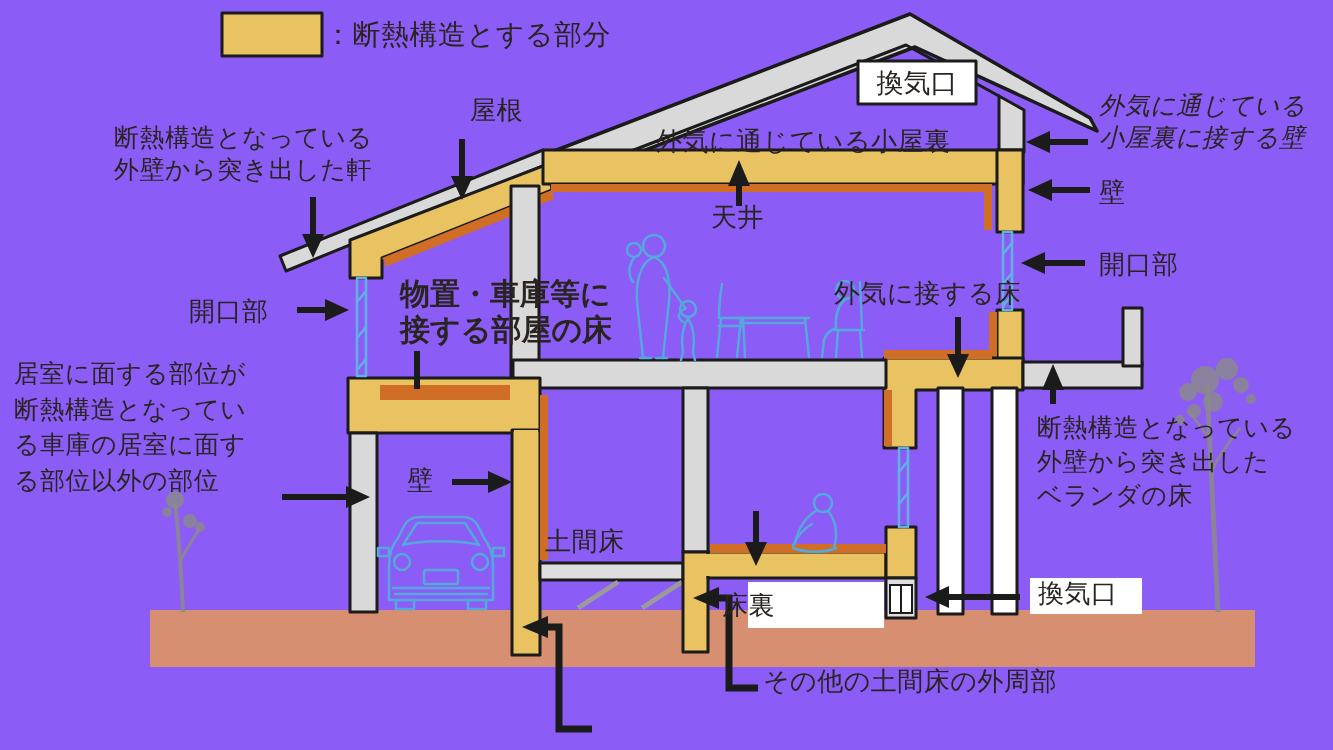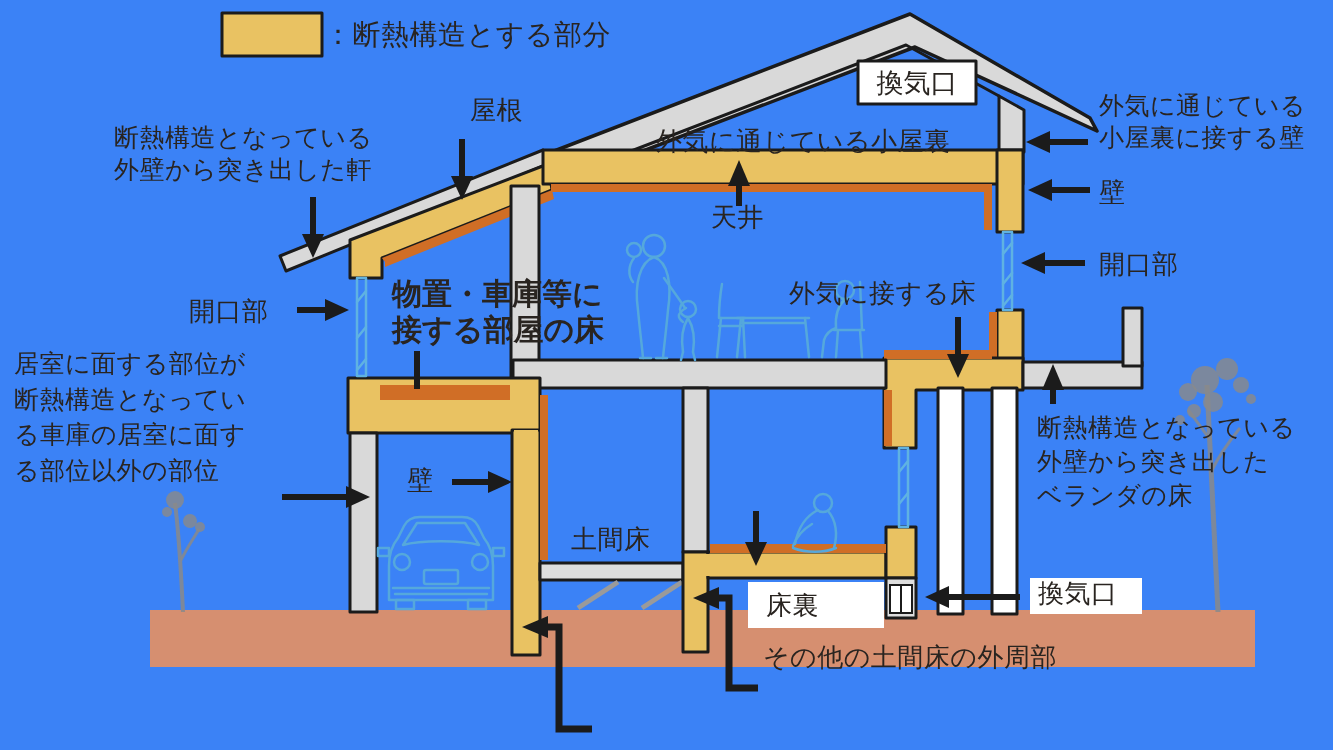--- a/index.html
+++ b/index.html
@@ -1,16 +1,16 @@
 <!DOCTYPE html>
 <html><head>
 <meta charset="utf-8">
 <style>
   html,body{margin:0;padding:0;background:#fff;}
-  .stage{position:relative;width:1333px;height:750px;background:#3b82f6;overflow:hidden;
+  .stage{position:relative;width:1333px;height:750px;background:#8b5cf6;overflow:hidden;
          font-family:"DejaVu Sans","Liberation Sans",sans-serif;}
   .stage svg{position:absolute;left:0;top:0;}
   .lbl{position:absolute;color:#292420;font-size:26px;line-height:1.32;white-space:pre-line;
        letter-spacing:.5px;z-index:3;}
   .lbl.small{font-size:25px;line-height:1.28;}
   .lbl.big{font-size:30px;line-height:1.2;font-weight:600;letter-spacing:0;}
   .lbl.center{text-align:center;}
   .boxlbl{position:absolute;display:flex;align-items:center;justify-content:center;z-index:3;
           color:#292420;font-size:27px;}
   
@@ -271,34 +271,34 @@
   </g>
 </svg>
 
 <div class="lbl" style="left:324px;top:17px;font-size:28px;">：断熱構造とする部分</div>
 <div class="lbl small" style="left:114px;top:122px;">断熱構造となっている
 外壁から突き出した軒</div>
 <div class="lbl" style="left:430px;top:93px;margin-left:40px;">屋根</div>
 <div class="boxlbl" style="left:858px;top:61px;width:118px;height:43px;">換気口</div>
 <div class="lbl" style="left:656px;top:124px;">外気に通じている小屋裏</div>
 <div class="lbl" style="left:711px;top:200px;text-align:center;">天井</div>
-<div class="lbl small" style="left:1099px;top:90px;">外気に通じている
+<div class="lbl small" style="left:1099px;top:90px;font-style:italic;">外気に通じている
 小屋裏に接する壁</div>
 <div class="lbl" style="left:1099px;top:175px;">壁</div>
 <div class="lbl" style="left:1099px;top:247px;">開口部</div>
 <div class="lbl" style="left:189px;top:294px;">開口部</div>
-<div class="lbl big" style="left:392px;top:276px;">物置・車庫等に
+<div class="lbl big" style="left:400px;top:276px;">物置・車庫等に
 接する部屋の床</div>
-<div class="lbl" style="left:789px;top:276px;">外気に接する床</div>
-<div class="lbl small" style="left:14px;top:346px;line-height:1.42;">居室に面する部位が
+<div class="lbl" style="left:834px;top:276px;">外気に接する床</div>
+<div class="lbl small" style="left:14px;top:356px;line-height:1.42;">居室に面する部位が
 断熱構造となってい
 る車庫の居室に面す
 る部位以外の部位</div>
 <div class="lbl small" style="left:1037px;top:411px;line-height:1.36;">断熱構造となっている
 外壁から突き出した
 ベランダの床</div>
 <div class="lbl" style="left:407px;top:463px;">壁</div>
-<div class="lbl" style="left:571px;top:524px;font-family:Liberation Mono, monospace;">土間床</div>
-<div class="lbl" style="left:766px;top:588px;">床裏</div>
+<div class="lbl" style="left:545px;top:524px;">土間床</div>
+<div class="lbl" style="left:722px;top:588px;">床裏</div>
 <div class="lbl" style="left:1038px;top:576px;">換気口</div>
-<div class="lbl" style="left:763px;top:640px;">その他の土間床の外周部</div>
+<div class="lbl" style="left:763px;top:664px;">その他の土間床の外周部</div>
 
 </div>
 
 </body></html>

